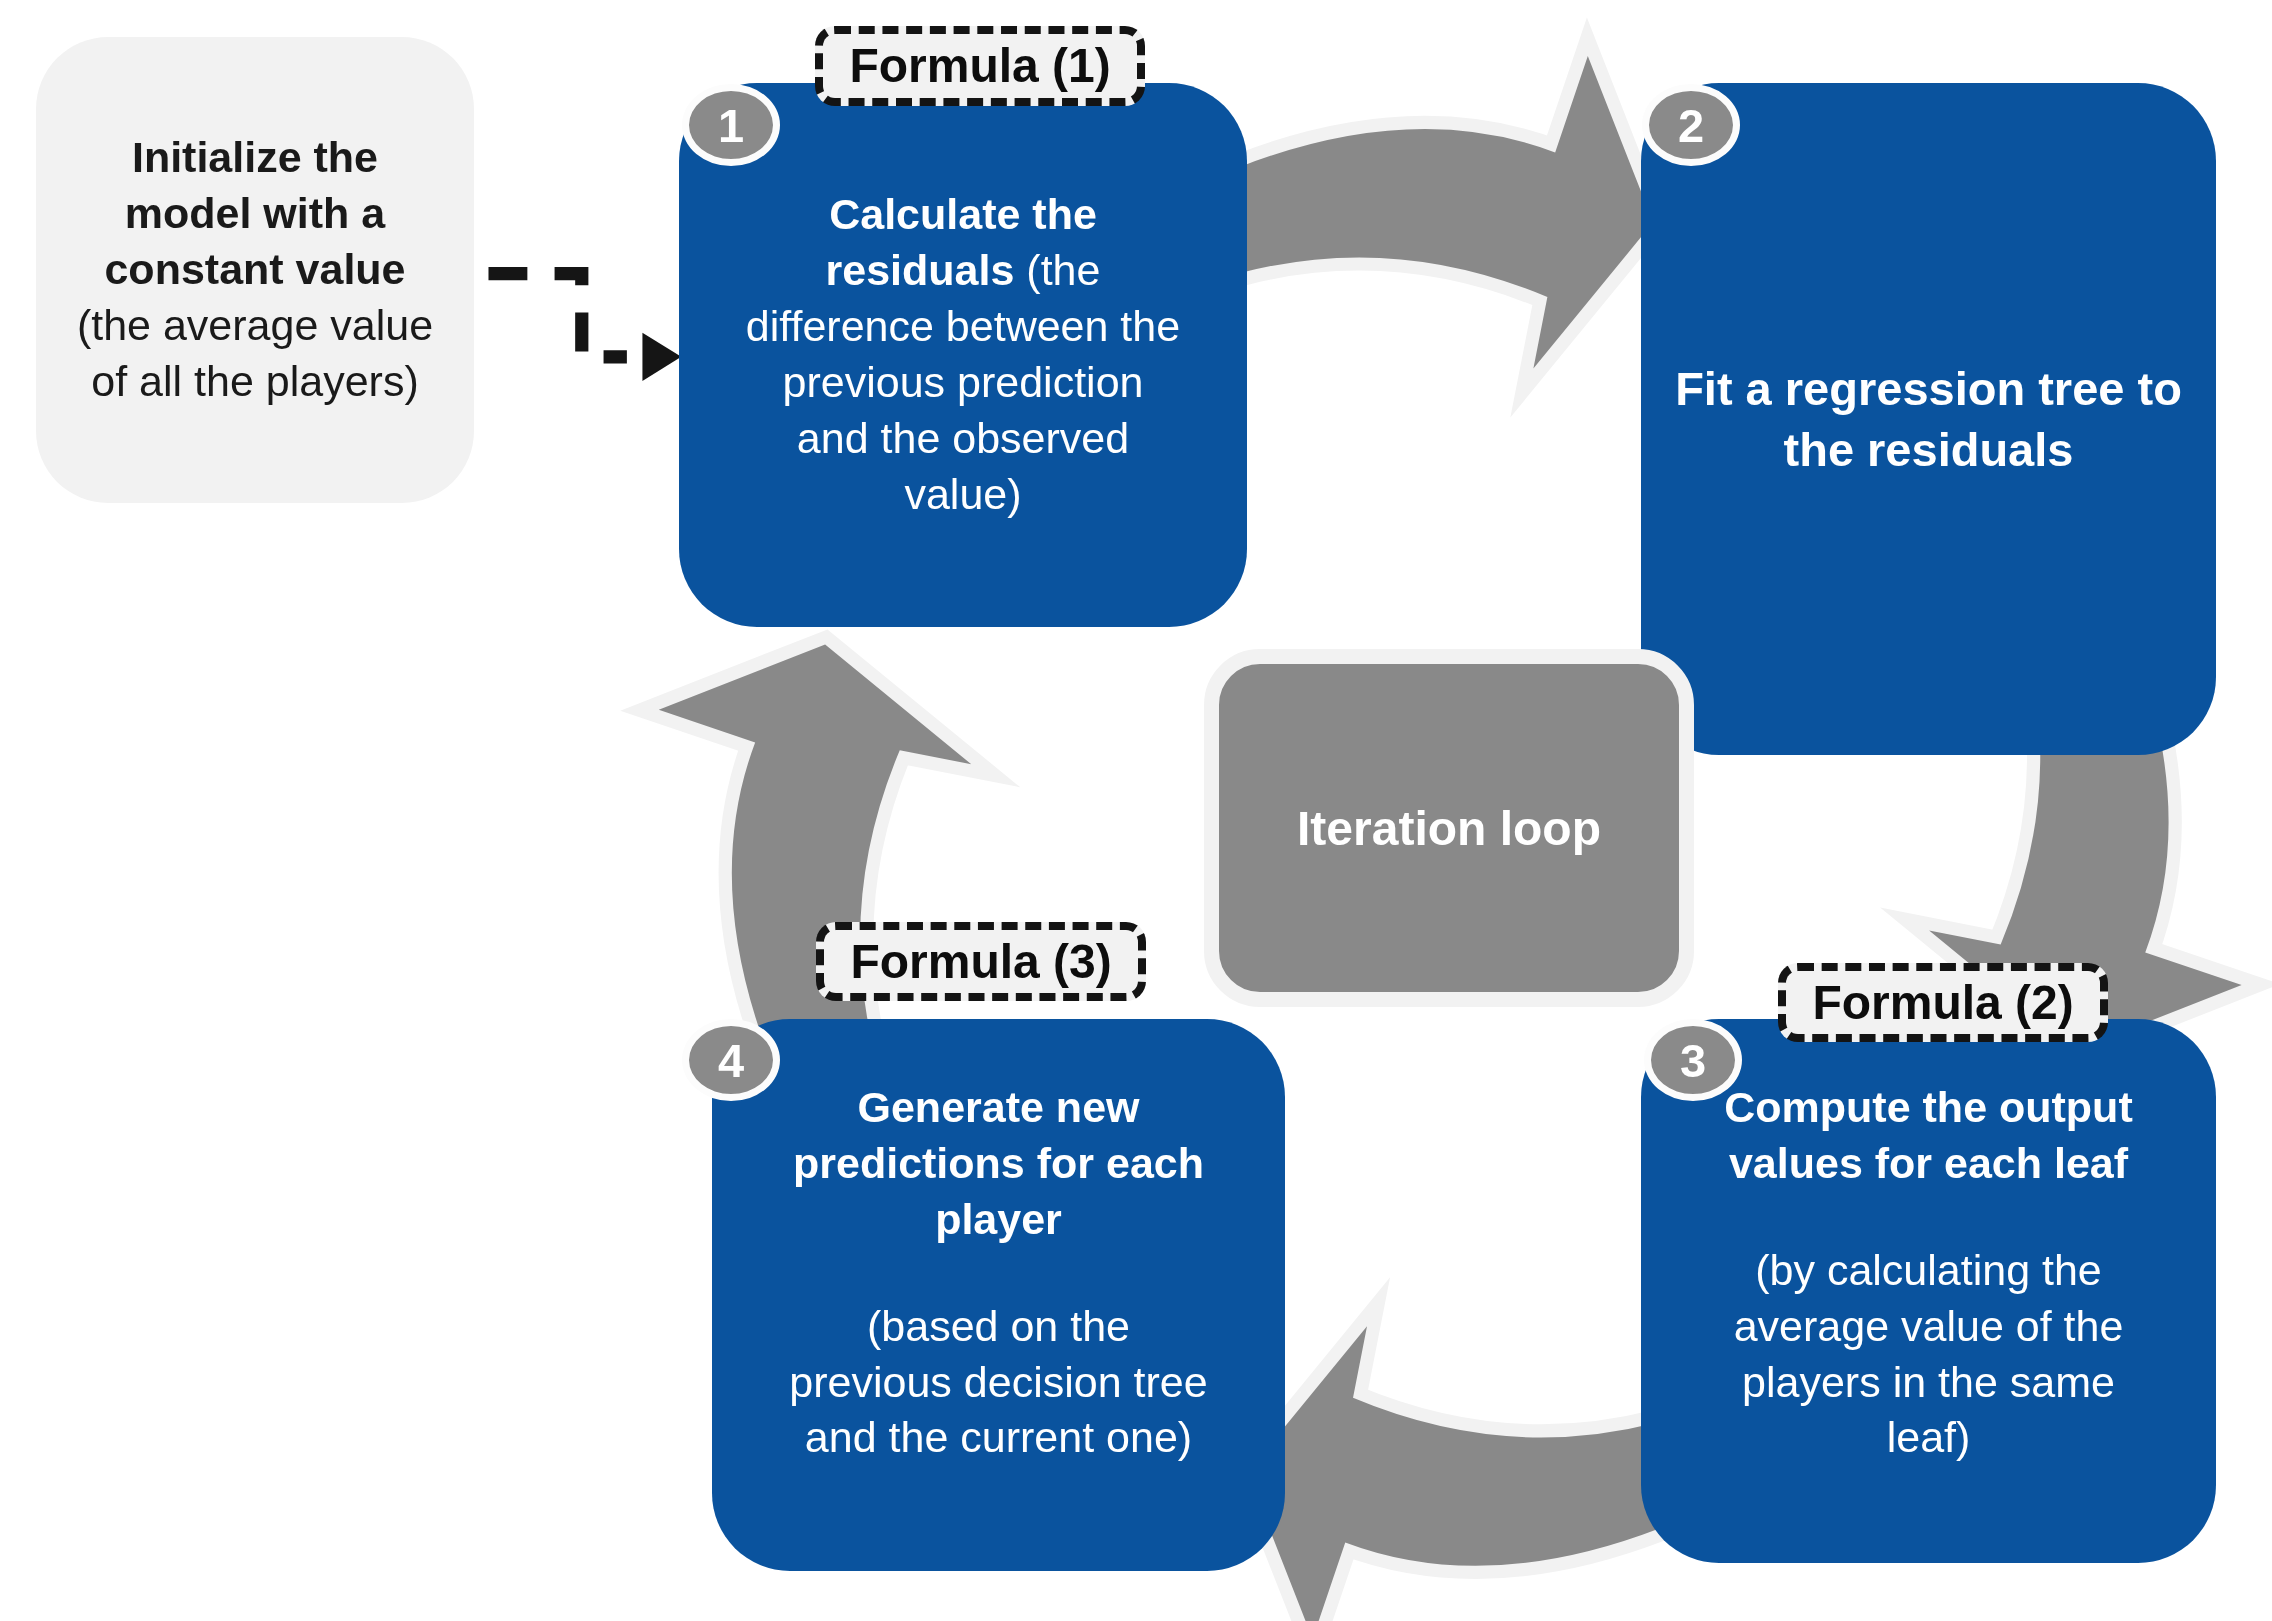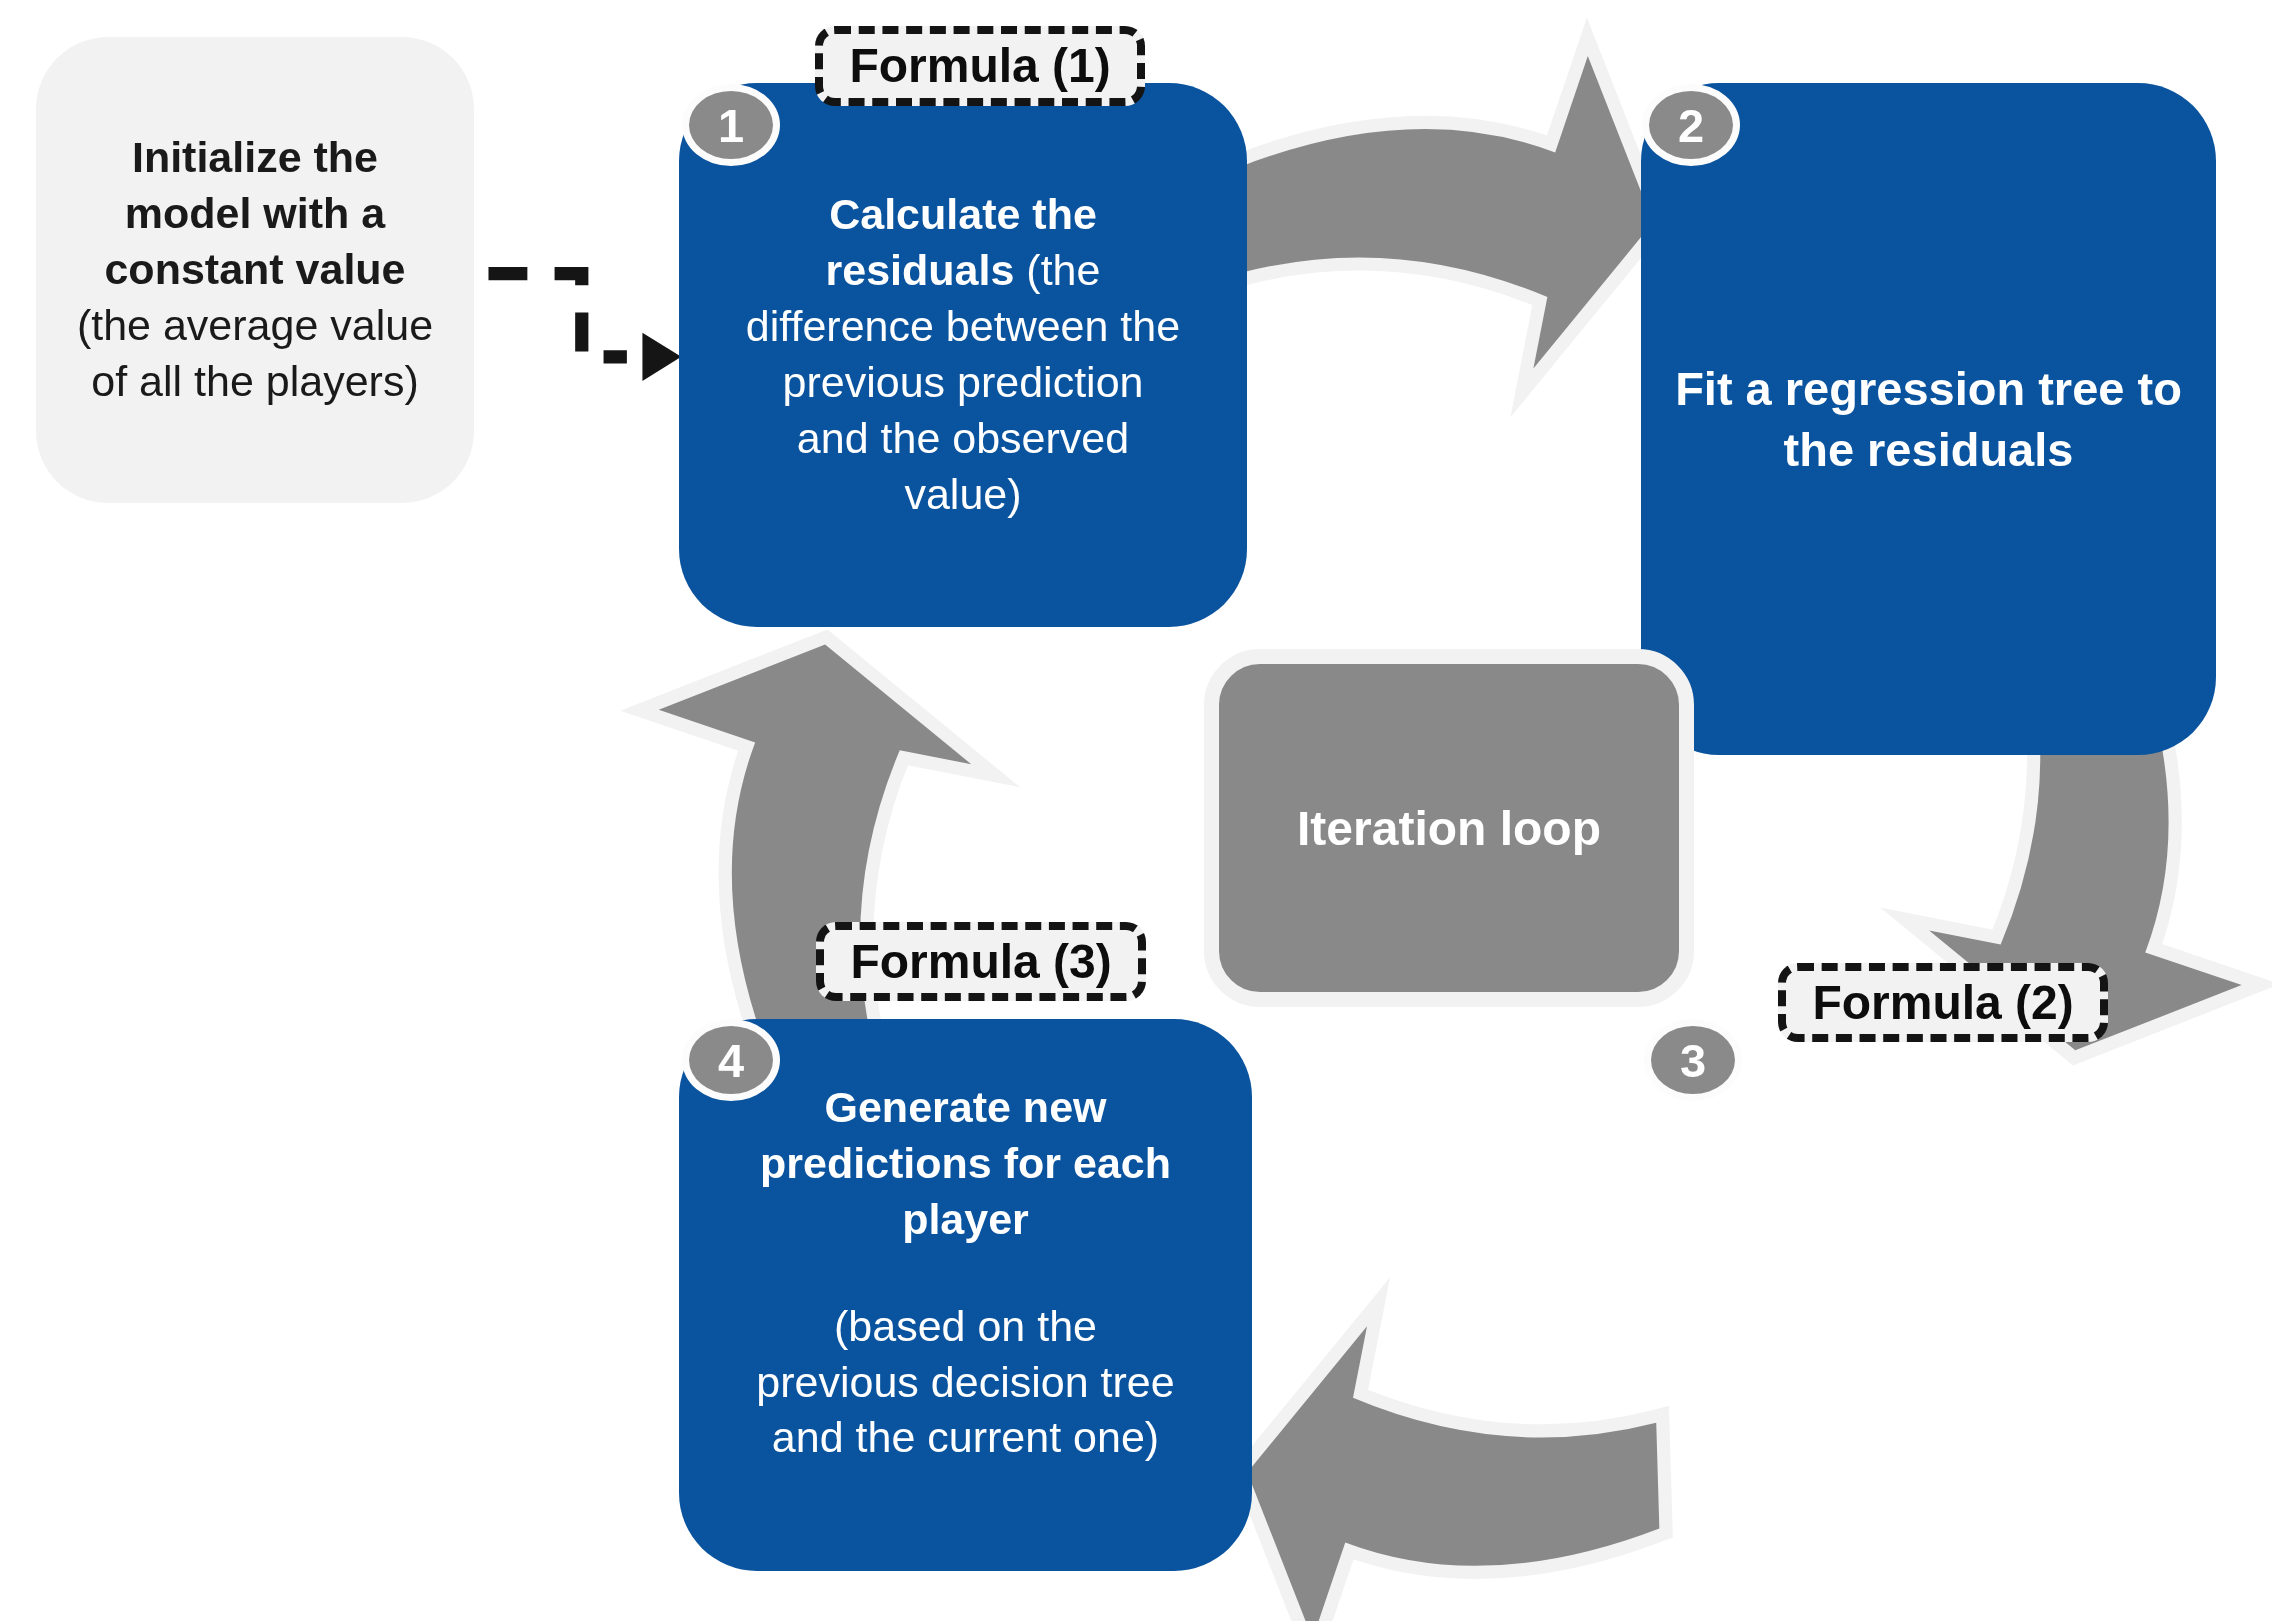--- a/index.html
+++ b/index.html
@@ -27,21 +27,21 @@
   .init-box .s{max-width:365px;margin:0 auto;}
   .step-box{
     position:absolute;background:#0a539e;border-radius:78px;
     display:flex;align-items:center;justify-content:center;
     z-index:2;text-align:center;color:#ffffff;
     font-size:43px;line-height:1.3;
   }
   #step1{left:679px;top:83px;width:568px;height:544px;}
   #step2{left:1641px;top:83px;width:575px;height:672px;font-size:47px;}
   #step3{left:1641px;top:1019px;width:575px;height:544px;align-items:flex-start;}
-  #step4{left:679px;top:1019px;width:573px;height:552px;align-items:flex-start;justify-content:center;}
+  #step4{left:712px;top:1019px;width:573px;height:552px;align-items:flex-start;justify-content:center;}
   .step-text{width:100%;}
   #step1 .flow{max-width:435px;margin:0 auto;}
   #step1 b{font-weight:bold;}
   #step2 .t{font-weight:bold;max-width:544px;margin:0 auto;}
   #step3 .step-text,#step4 .step-text{padding-top:61px;}
   #step3 .t{font-weight:bold;max-width:420px;margin:0 auto;}
   #step3 .s{max-width:451px;margin:51px auto 0;}
   #step4 .t{font-weight:bold;max-width:505px;margin:0 auto;}
   #step4 .s{max-width:428px;margin:51px auto 0;}
   .center-box{
@@ -109,20 +109,26 @@
       </div>
     </div>
   </div>
 
   <div class="step-box" id="step2">
     <div class="step-text">
       <div class="t">Fit a regression tree to the residuals</div>
     </div>
   </div>
 
+  <div class="step-box" id="step3">
+    <div class="step-text">
+      <div class="t">Compute the output values for each leaf</div>
+      <div class="s">(by calculating the average value of the players in the same leaf)</div>
+    </div>
+  </div>
 
   <div class="step-box" id="step4">
     <div class="step-text">
       <div class="t">Generate new predictions for each player</div>
       <div class="s">(based on the previous decision tree and the current one)</div>
     </div>
   </div>
 
   <div class="center-box">
     <span>Iteration loop</span>

